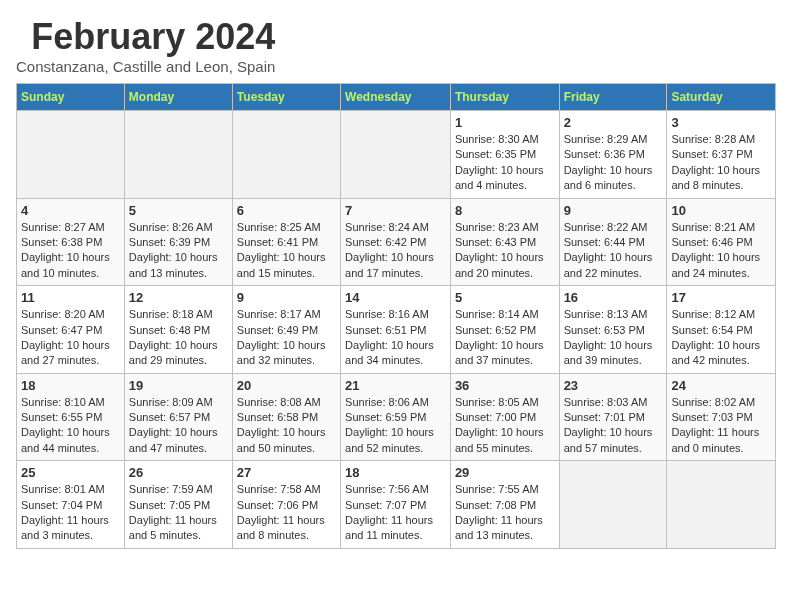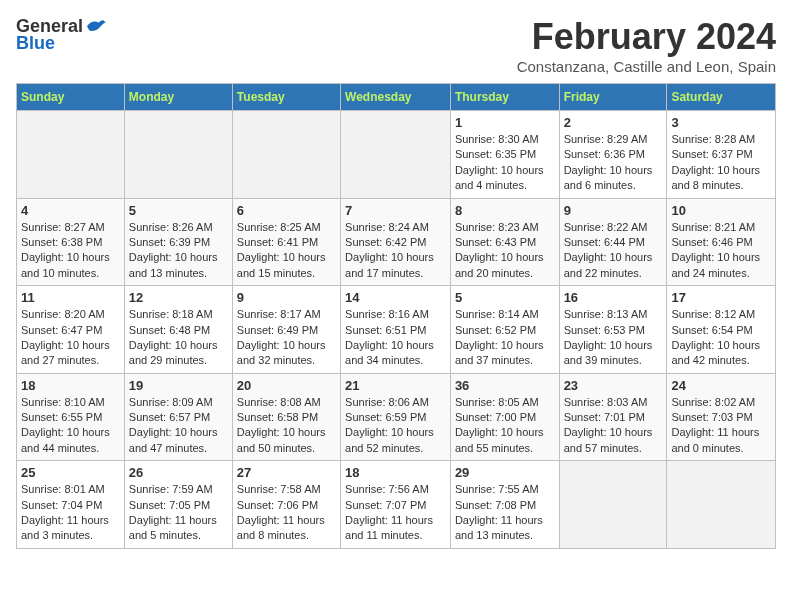--- a/index.html
+++ b/index.html
@@ -69,30 +69,20 @@
       line-height: 1.4;
     }
     .empty-cell {
       background: #f2f2f2 !important;
     }
   </style>
 </head>
 <body>
 
 <div class="header-area">
-  <div class="logo">
-    <div style="display:flex; align-items:center;">
-      <span style="font-size:18px; font-weight:bold; color:#333;">General</span>
-      <svg width="22" height="18" viewBox="0 0 22 18" style="margin-left:2px; margin-top:-2px;">
-        <path d="M2 9 Q8 2 14 6 Q18 3 21 5 Q17 7 15 10 Q12 14 6 14 Q4 14 2 9Z" fill="#1a6bbf"></path>
-        <path d="M14 6 Q16 4 19 4" stroke="#1a6bbf" stroke-width="1.5" fill="none"></path>
-      </svg>
-    </div>
-    <span style="font-size:18px; font-weight:bold; color:#1a6bbf; margin-top:-4px;">Blue</span>
-  </div>
   <div class="title-area">
     <div class="month-title">February 2024</div>
     <div class="location">Constanzana, Castille and Leon, Spain</div>
   </div>
 </div>
 
 <table>
   <thead>
     <tr>
 

